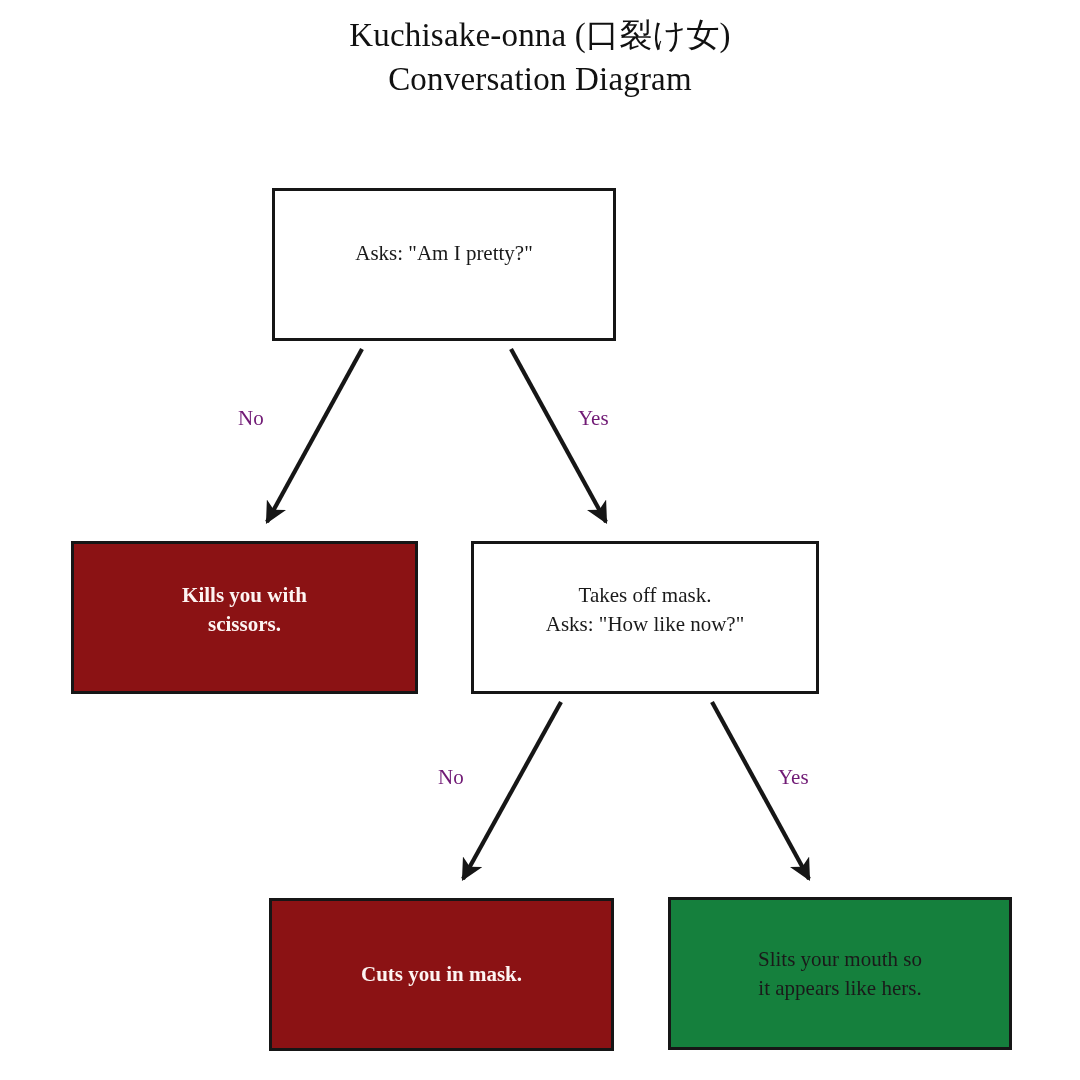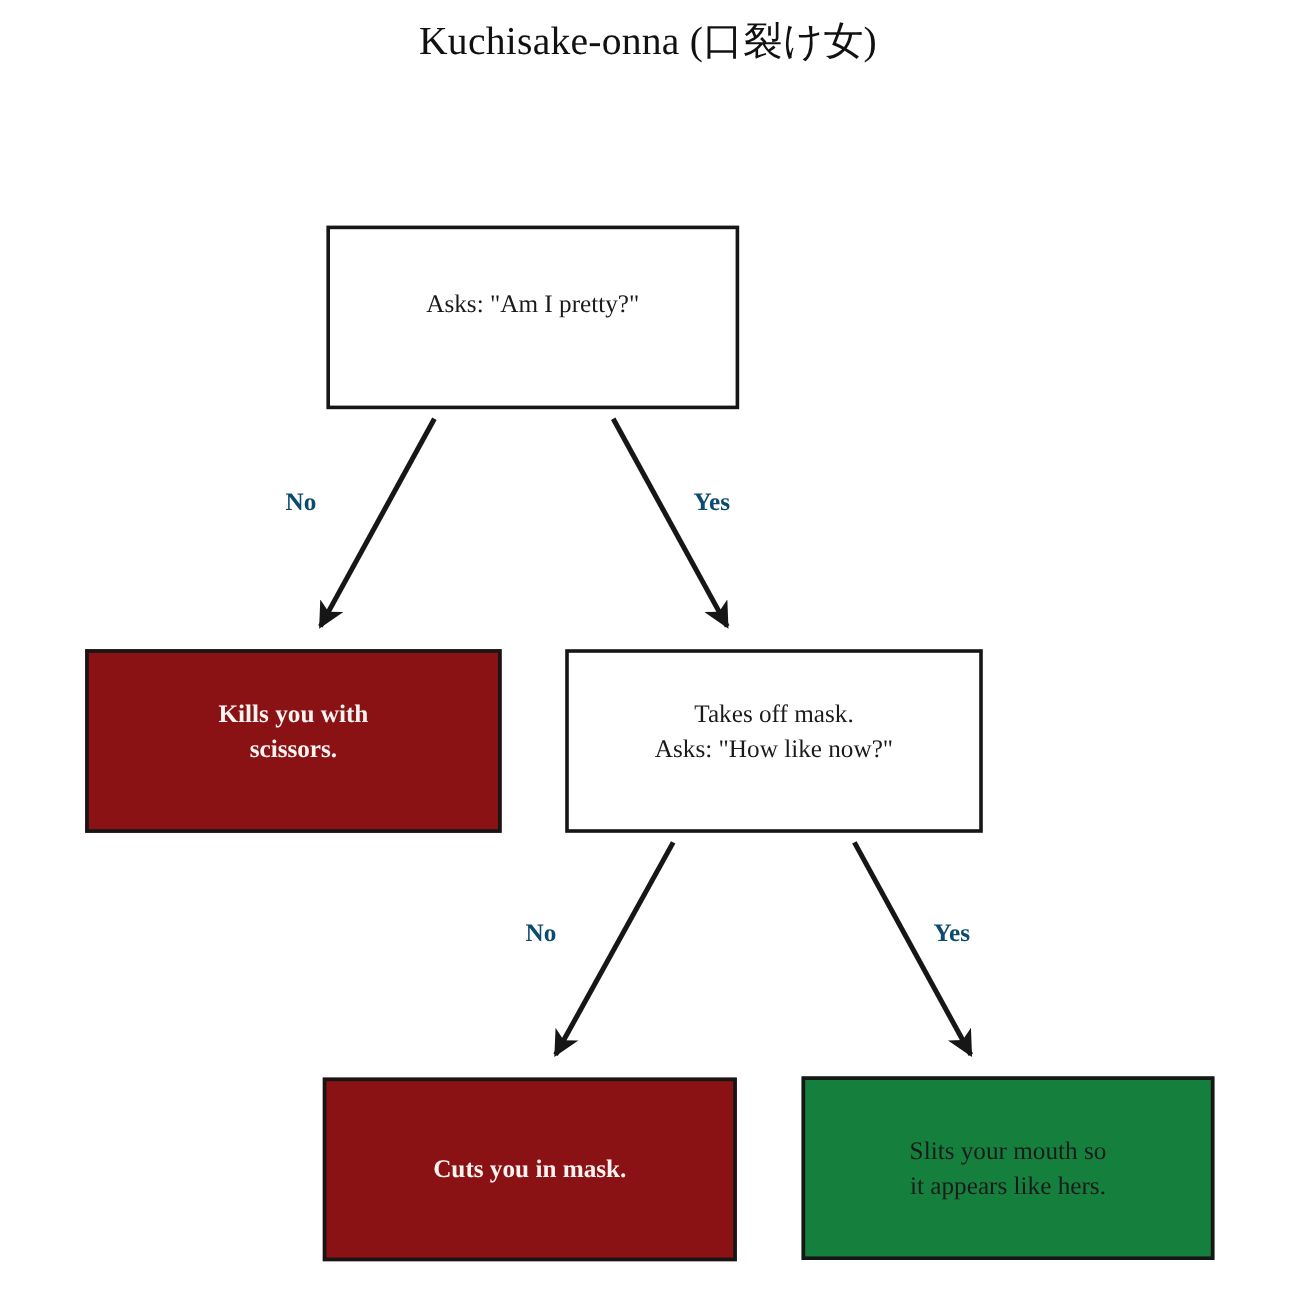--- a/index.html
+++ b/index.html
@@ -65,42 +65,42 @@
   }
 
   
   .node--shift-up .node-text { transform: translateY(-11px); }
   .node--shift-up2 .node-text { transform: translateY(-8px); }
 
   
   .edge-label {
     position: absolute;
     font-size: 21px;
-    color: #0c4a6e;
+    color: #701a75;
     white-space: nowrap;
-    font-weight: bold;
   }
 
   
   #edges {
     position: absolute;
     left: 0;
     top: 0;
     width: 1080px;
     height: 1080px;
     pointer-events: none;
   }
 </style>
 </head>
 <body>
 
 <div id="canvas">
 
   <div class="title-block">
     <div class="title-line">Kuchisake-onna (口裂け女)</div>
+    <div class="title-line">Conversation Diagram</div>
   </div>
 
   <svg id="edges" viewBox="0 0 1080 1080">
     <defs>
       <marker id="arrowhead" viewBox="0 0 10 10" refX="9" refY="5" markerWidth="5.2" markerHeight="5.2" orient="auto-start-reverse">
         <path d="M 0 0 L 10 5 L 0 10 L 2.6 5 z" fill="#161616"></path>
       </marker>
     </defs>
 
     <line x1="362" y1="349" x2="267" y2="522" stroke="#161616" stroke-width="4.2" marker-end="url(#arrowhead)"></line>

